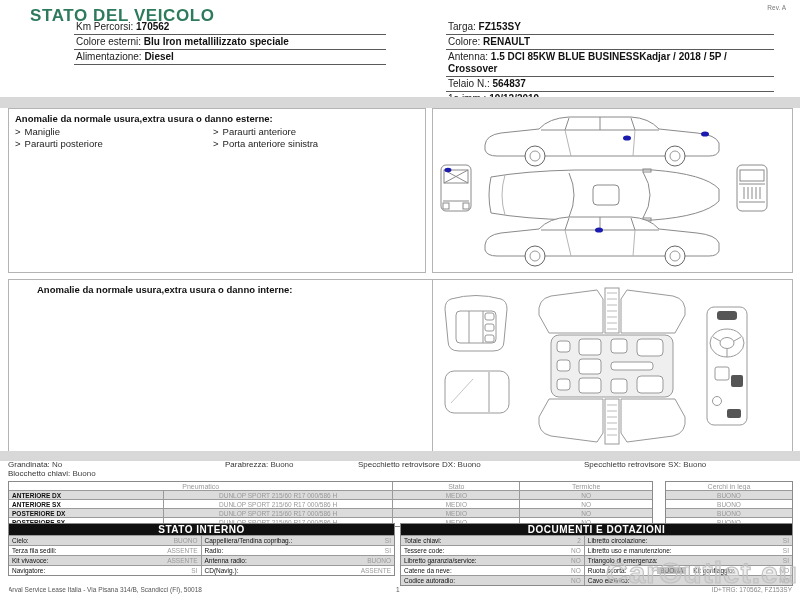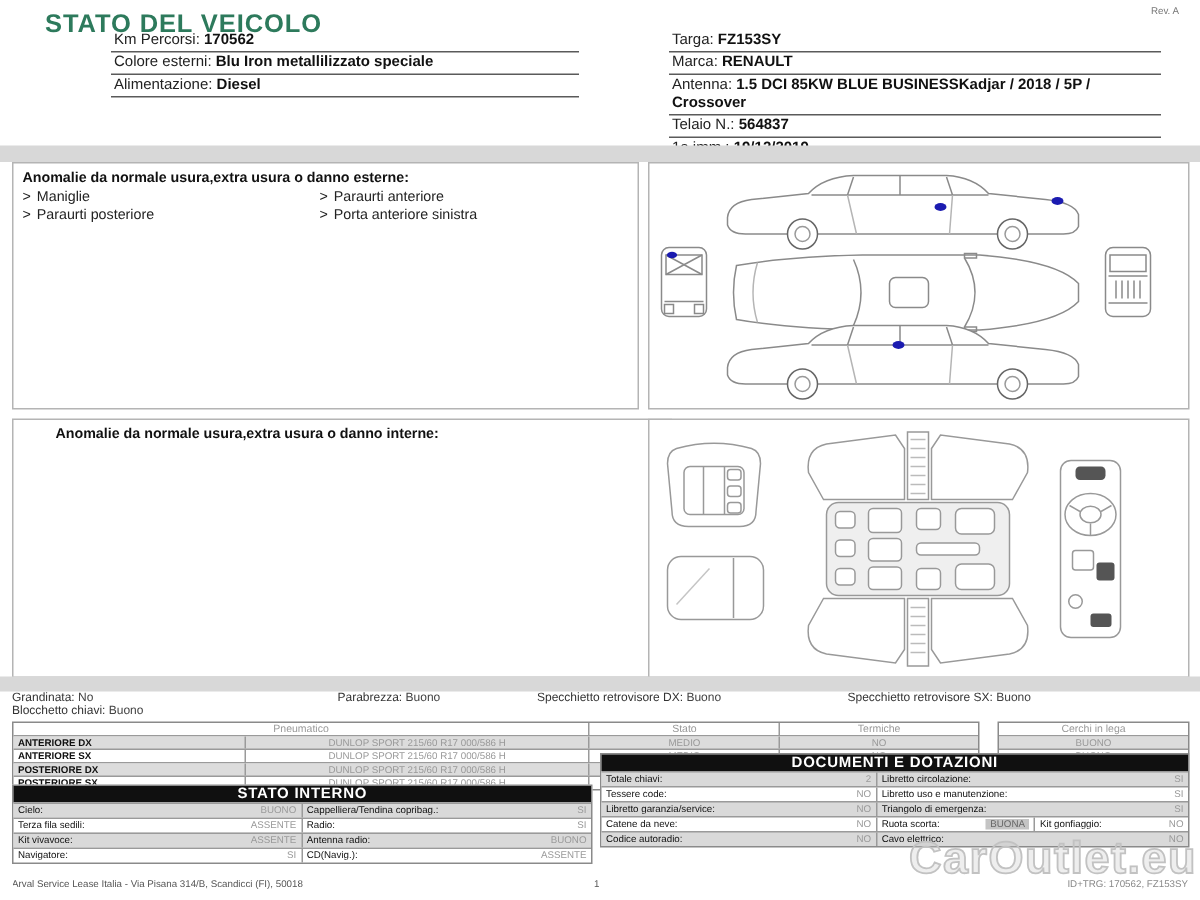--- a/index.html
+++ b/index.html
@@ -51,21 +51,21 @@
   .th{color:#999;justify-content:center;font-size:7px;}
   .c-pos{width:155px;padding-left:3px;font-weight:bold;color:#111;}
   .c-tyre{width:230px;justify-content:center;color:#999;}
   .c-stato{width:127px;justify-content:center;color:#999;}
   .c-term{width:132px;justify-content:center;color:#999;}
   .c-pneu{width:385px;}
   .c-cer{width:100%;justify-content:center;color:#999;}
 
   .btable{position:absolute;border:1px solid #8a8a8a;font-size:6.5px;box-sizing:border-box;background:#fff;}
   .btable-left{left:8px;top:523px;width:387px;}
-  .btable-right{left:400px;top:502px;width:393px;}
+  .btable-right{left:400px;top:523px;width:393px;}
   .bhead{background:#101010;color:#fff;font-weight:bold;text-align:center;
          font-size:10px;line-height:11px;height:11px;letter-spacing:0.5px;}
   .brow{display:flex;border-top:1px solid #9a9a9a;height:9px;align-items:stretch;}
   .brow.stripe{background:#d9d9d9;}
   .bpair{box-sizing:border-box;display:flex;justify-content:space-between;align-items:center;
          border-right:1px solid #9a9a9a;padding:0 3px;overflow:hidden;white-space:nowrap;}
   .bpair:last-child{border-right:none;}
   .bpair .lb{color:#111;}
   .bpair .vl{color:#9a9a9a;text-transform:uppercase;}
   .bpair .vl.hl{background:#c4c4c4;color:#666;padding:0 3px;}
@@ -103,21 +103,21 @@
       <span class="vl">Diesel</span>
     </div>
   </div>
 
   <div class="infoblock right">
     <div class="info-row">
       <span class="lb">Targa:</span>
       <span class="vl">FZ153SY</span>
     </div>
     <div class="info-row">
-      <span class="lb">Marca:</span>
+      <span class="lb">Colore:</span>
       <span class="vl">RENAULT</span>
     </div>
     <div class="info-row">
       <span class="lb">Antenna:</span>
       <span class="vl">1.5 DCI 85KW BLUE BUSINESSKadjar / 2018 / 5P / Crossover</span>
     </div>
     <div class="info-row">
       <span class="lb">Telaio N.:</span>
       <span class="vl">564837</span>
     </div>
@@ -249,21 +249,21 @@
       </g>
     </svg>
   </div>
 
   <div class="band band2"></div>
 
   <div class="sumrow" style="top:460px;">
     <span class="sum-pair" style="left:8px;"><span class="lb">Grandinata:</span> <span class="vl">No</span></span>
     <span class="sum-pair" style="left:225px;"><span class="lb">Parabrezza:</span> <span class="vl">Buono</span></span>
     <span class="sum-pair" style="left:358px;"><span class="lb">Specchietto retrovisore DX:</span> <span class="vl">Buono</span></span>
-    <span class="sum-pair" style="left:565px;text-align:right;"><span class="lb">Specchietto retrovisore SX:</span> <span class="vl">Buono</span></span>
+    <span class="sum-pair" style="left:584px;text-align:right;"><span class="lb">Specchietto retrovisore SX:</span> <span class="vl">Buono</span></span>
   </div>
   <div class="sumrow" style="top:469px;">
     <span class="sum-pair" style="left:8px;text-align:right;"><span class="lb">Blocchetto chiavi:</span> <span class="vl">Buono</span></span>
   </div>
 
   <div class="tyt tyt-main">
     <div class="trow">
       <div class="tcell th c-pneu">Pneumatico</div>
       <div class="tcell th c-stato">Stato</div>
       <div class="tcell th c-term">Termiche</div>

